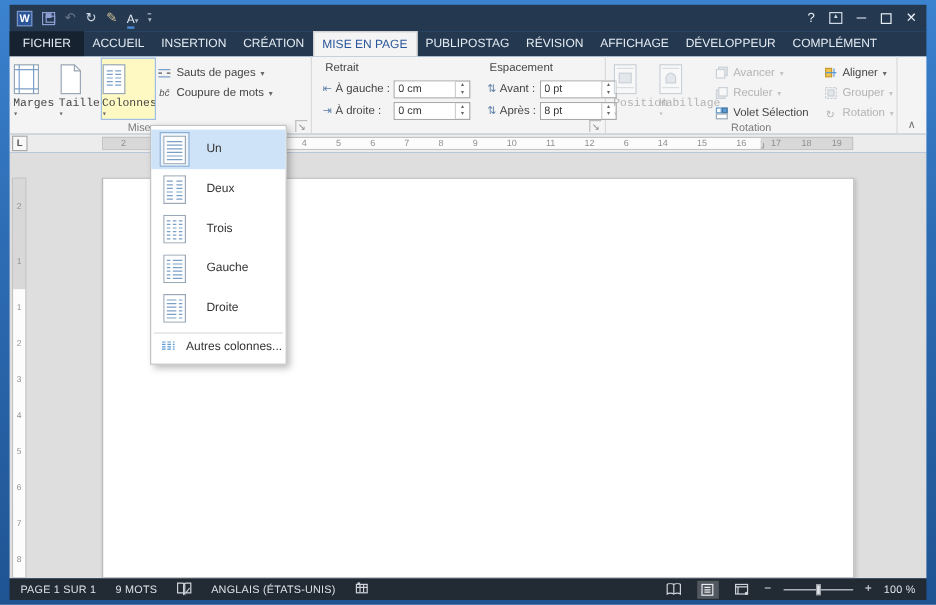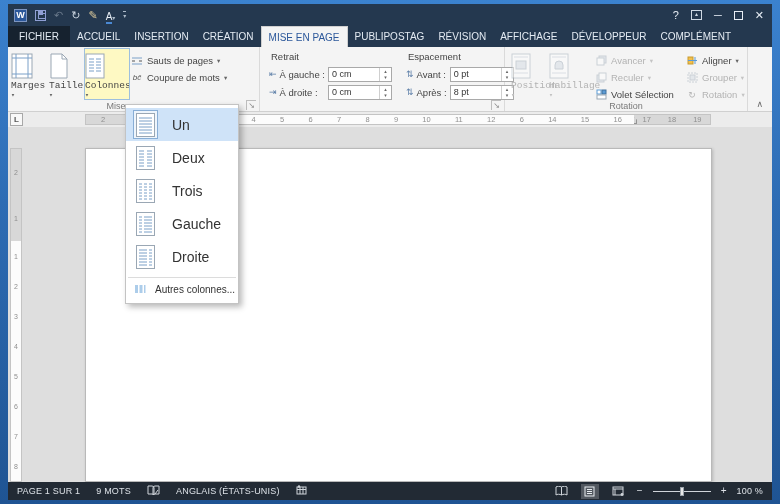--- a/index.html
+++ b/index.html
@@ -95,21 +95,21 @@
   .vr-top { height:92px; background:#d8d8d8; display:flex; flex-direction:column; align-items:center;
     justify-content:space-around; font-size:7px; color:#8f8f8f; }
   .vr-main { flex:1; background:#fcfcfc; display:flex; flex-direction:column; align-items:center;
     justify-content:space-around; font-size:7px; color:#8f8f8f; }
   .page { position:absolute; left:77px; top:21px; width:627px; height:334px; background:#fff;
     border:1px solid #b9b9b9; box-shadow:1px 1px 3px rgba(0,0,0,0.18); }
 
   
   .menu { position:absolute; left:125px; top:104px; width:114px; background:#fff;
     border:1px solid #c3c3c3; box-shadow:3px 3px 6px rgba(0,0,0,0.28); z-index:30; padding:3px 0 2px; }
-  .menu-item { height:33px; display:flex; align-items:center; padding-left:7px; gap:14px; font-size:14px; color:#333; }
+  .menu-item { height:33px; display:flex; align-items:center; padding-left:7px; gap:14px; font-size:10px; color:#333; }
   .menu-item.selected { background:#cfe3f8; }
   .mi-iconwrap { width:25px; height:29px; display:flex; align-items:center; justify-content:center; }
   .menu-item.selected .mi-iconwrap { border:1px solid #88aed6; background:#eef5fc; }
   .menu-sep { border-top:1px solid #dcdcdc; margin:4px 2px 0 2px; }
   .menu-more { height:23px; display:flex; align-items:center; gap:9px; padding-left:8px; font-size:10px; color:#333; }
 
   
   .statusbar { left:8px; top:482px; width:764px; height:18px; background:#222a34;
     display:flex; align-items:center; color:#dde2e8; font-size:9px; }
   .sb-left { display:flex; align-items:center; gap:16px; padding-left:9px; }

